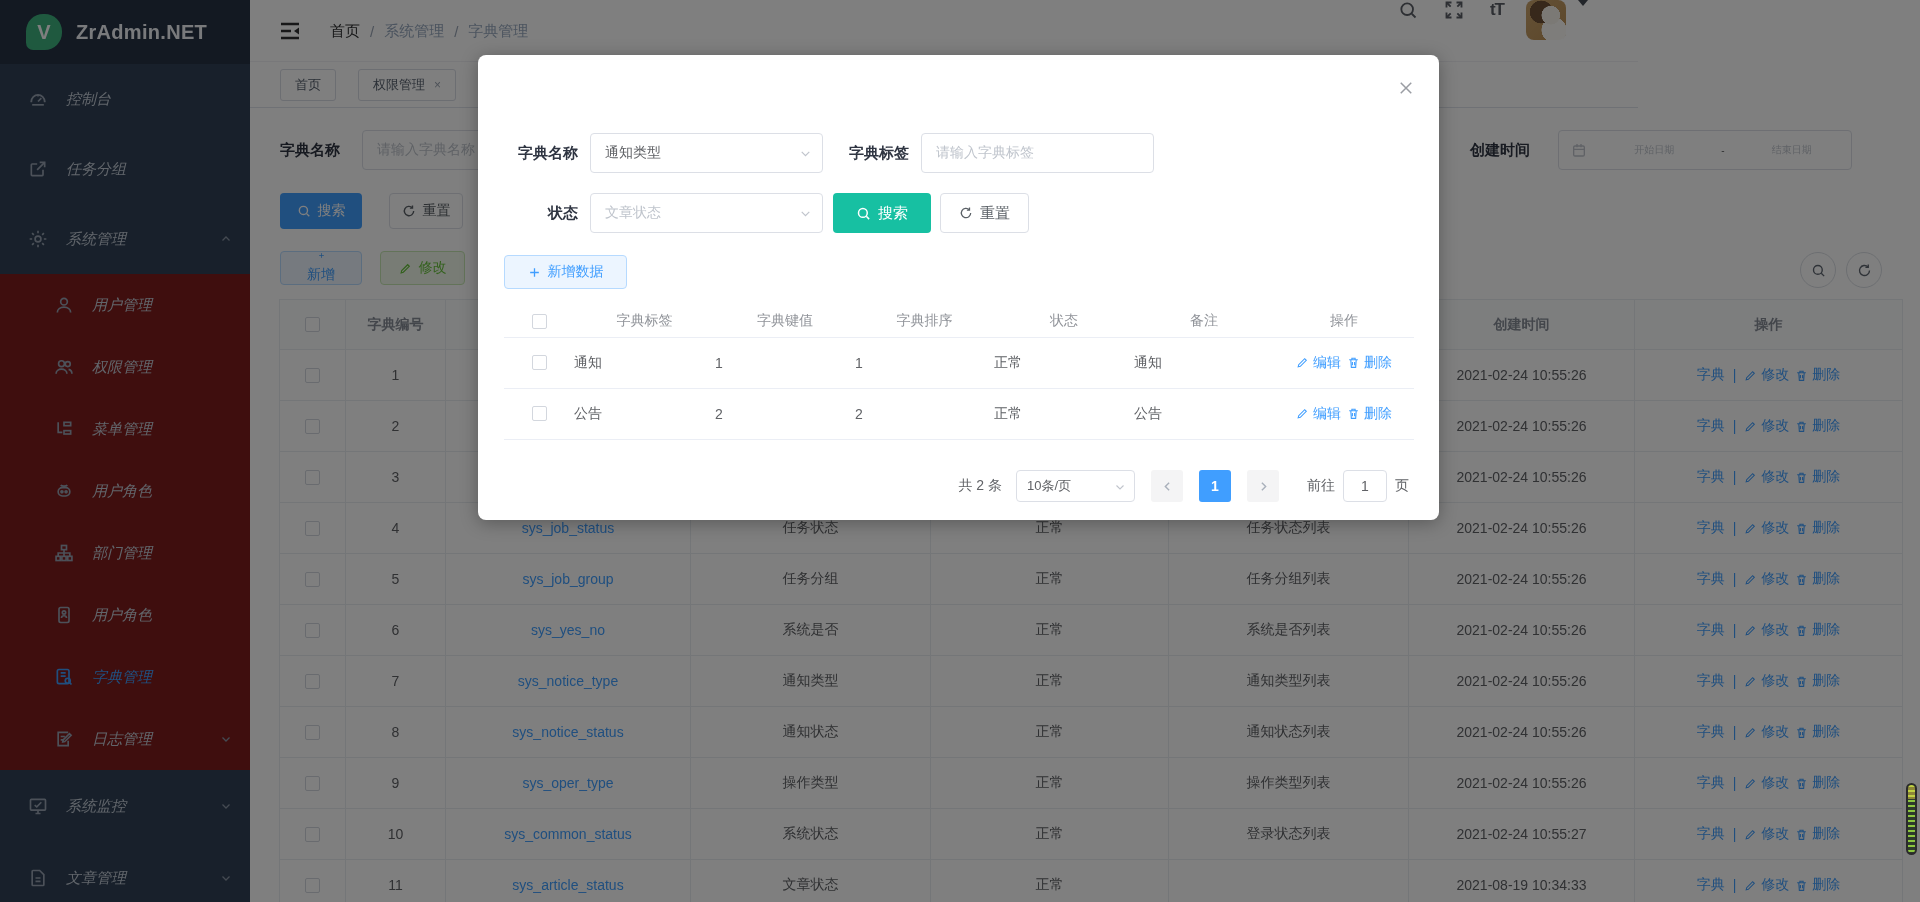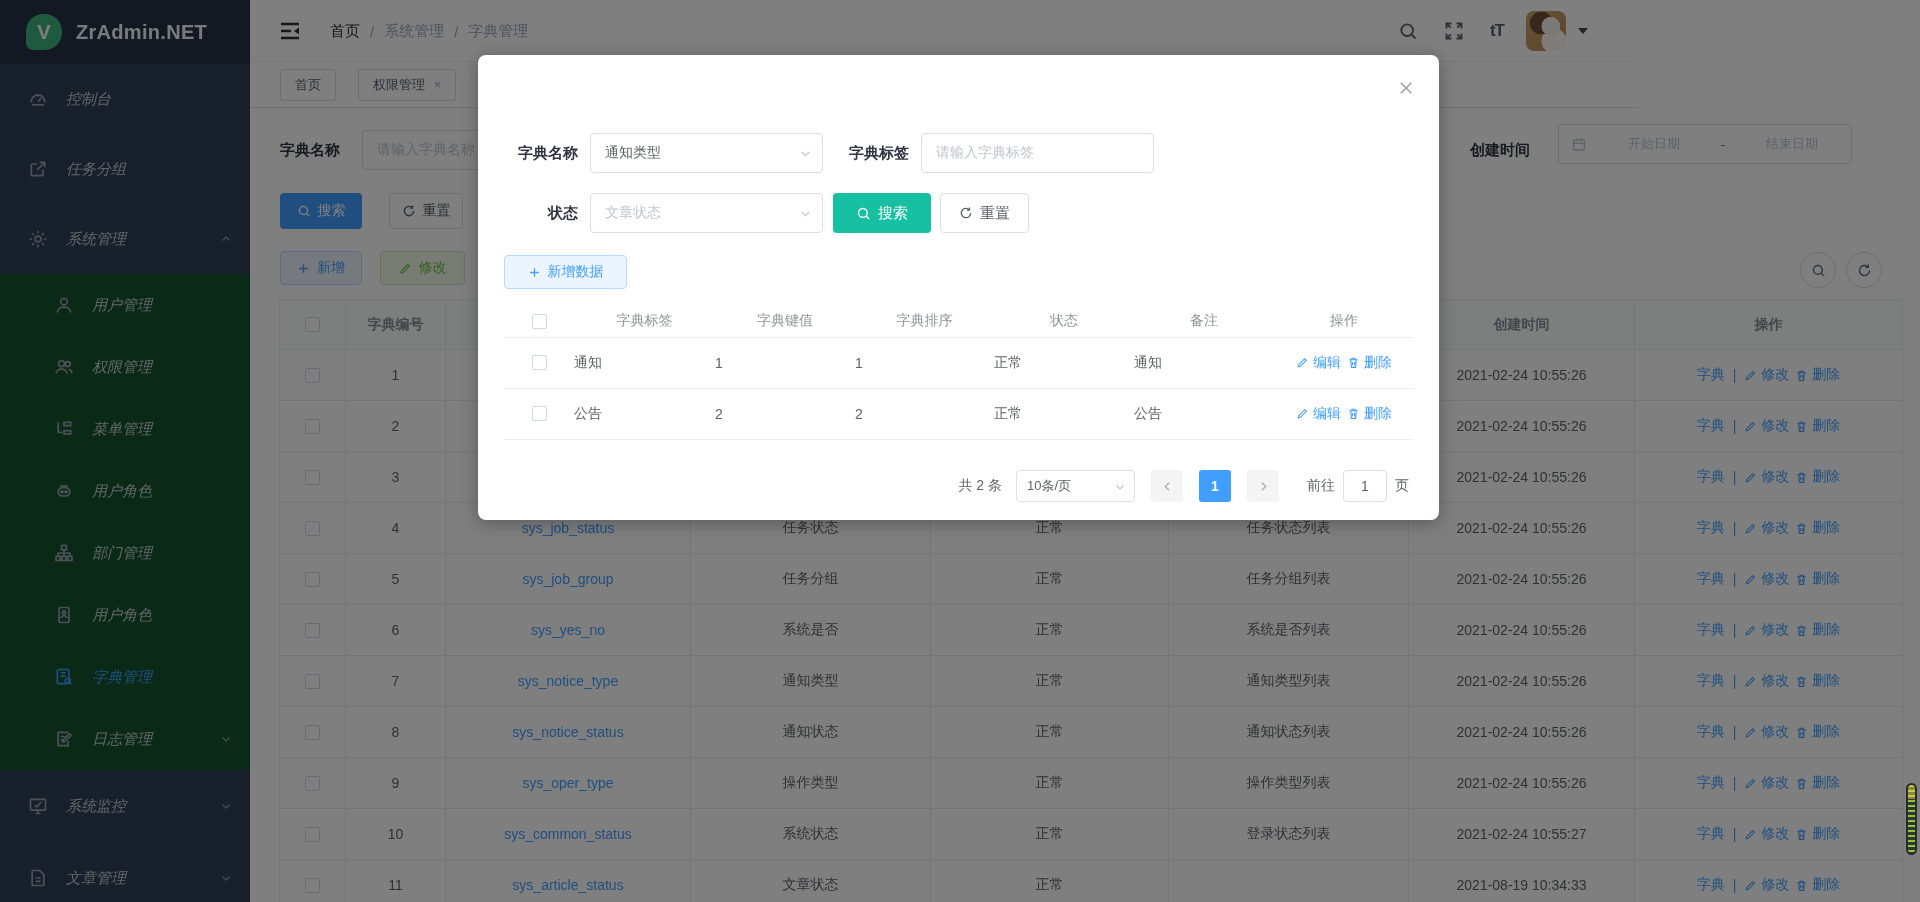--- a/index.html
+++ b/index.html
@@ -12,34 +12,34 @@
   .sidebar{position:absolute;left:0;top:0;width:250px;height:902px;background:#304156;z-index:1;}
   .logo-bar{height:64px;background:#263245;display:flex;align-items:center;padding-left:26px;gap:14px;}
   .logo-mark{width:36px;height:36px;background:#3eb37f;border-radius:48% 48% 48% 20%;color:#fff;
              display:flex;align-items:center;justify-content:center;font-size:20px;font-weight:700;}
   .logo-title{color:#f2f5f9;font-size:20px;font-weight:700;letter-spacing:.3px;}
   .menu-item{height:70px;display:flex;align-items:center;padding:0 18px 0 28px;color:#c3cbd6;
              font-size:15px;gap:18px;cursor:pointer;}
   .menu-item .mi{width:20px;height:20px;color:#98a3b3;flex:0 0 20px;}
   .menu-item .lbl{flex:1;font-style:italic;}
   .menu-item .chev{color:#8a95a5;}
-  .submenu{background:#14532d;}
+  .submenu{background:#7f1d1d;}
   .submenu .menu-item{height:62px;padding-left:54px;}
   .menu-item.active{color:#409eff;}
   .menu-item.active .mi{color:#409eff;}
 
   
   .main{position:absolute;left:250px;top:0;width:1388px;height:902px;background:#fff;}
   .navbar{position:absolute;left:0;top:0;width:100%;height:62px;background:#fff;border-bottom:1px solid #f0f1f4;}
   .hamburger{position:absolute;left:28px;top:19px;width:24px;height:24px;color:#303133;cursor:pointer;}
   .crumbs{position:absolute;left:80px;top:0;height:62px;display:flex;align-items:center;gap:10px;font-size:15px;}
   .crumb-home{color:#303133;}
   .crumb-sep{color:#9aa5b5;}
   .crumb-dim{color:#97a8be;}
-  .nav-right{position:absolute;right:50px;top:0;height:62px;display:flex;align-items:center;}
+  .nav-right{position:absolute;right:50px;top:0;height:62px;display:flex;align-items:flex-start;}
   .nav-ic{color:#5a5e66;margin-left:26px;cursor:pointer;}
   .font-ic{font-size:17px;font-weight:700;letter-spacing:-1px;color:#5a5e66;margin-left:26px;cursor:pointer;}
   .avatar{width:40px;height:40px;border-radius:8px;margin-left:22px;cursor:pointer;
           background:
             radial-gradient(circle at 62% 38%, #f7f3ea 0 26%, rgba(0,0,0,0) 27%),
             radial-gradient(circle at 38% 30%, #6e5136 0 30%, rgba(0,0,0,0) 31%),
             radial-gradient(circle at 70% 75%, #fdfbf6 0 30%, rgba(0,0,0,0) 31%),
             linear-gradient(135deg,#c9a36c,#b98e55);}
   .caret{width:0;height:0;border-left:5px solid transparent;border-right:5px solid transparent;
          border-top:6px solid #454b54;margin-left:12px;cursor:pointer;}
@@ -47,30 +47,30 @@
   .tabbar{position:absolute;left:0;top:62px;width:100%;height:46px;background:#fff;
           border-bottom:1px solid #dfe3ea;display:flex;align-items:center;padding-left:30px;gap:22px;}
   .tab{height:32px;border:1px solid #d8dce5;border-radius:3px;background:#fff;color:#57606e;
        font-size:13px;display:flex;align-items:center;gap:9px;padding:0 14px;cursor:pointer;}
   .tab .x{font-size:12px;color:#9aa3b0;}
 
   
   .flabel{position:absolute;height:40px;line-height:40px;font-size:15px;font-weight:700;color:#2f3542;}
   .finput{position:absolute;height:40px;border:1px solid #dcdfe6;border-radius:4px;background:#fff;
           display:flex;align-items:center;padding:0 14px;font-size:14px;color:#bfc4cc;}
-  .daterange{position:absolute;left:1308px;top:124px;width:294px;height:40px;border:1px solid #dcdfe6;
-             border-radius:4px;display:flex;align-items:center;padding:0 12px;font-size:13px;color:#bfc4cc;gap:20px;}
+  .daterange{position:absolute;left:1308px;top:130px;width:294px;height:40px;border:1px solid #dcdfe6;
+             border-radius:4px;display:flex;align-items:center;padding:0 12px;font-size:10px;color:#bfc4cc;gap:20px;}
   .daterange .cal{color:#c0c4cc;flex:0 0 16px;}
   .daterange .dp{flex:1;text-align:center;}
   .btn{display:flex;align-items:center;justify-content:center;gap:7px;border-radius:4px;font-size:14px;cursor:pointer;}
   .btn-primary{position:absolute;left:30px;top:193px;width:82px;height:36px;background:#409eff;color:#fff;}
   .btn-plain{position:absolute;left:139px;top:193px;width:74px;height:36px;background:#fff;
              border:1px solid #dcdfe6;color:#5a6066;}
   .btn-lblue{position:absolute;left:30px;top:251px;width:82px;height:34px;background:#ecf5ff;
-             border:1px solid #b6daff;color:#409eff;}
+             border:1px solid #b6daff;color:#409eff;flex-direction:column;}
   .btn-lgreen{position:absolute;left:130px;top:251px;width:85px;height:34px;background:#f0f9eb;
               border:1px solid #c6e7b2;color:#67c23a;}
   .circle-btn{position:absolute;top:252px;width:36px;height:36px;border:1px solid #d9dde3;border-radius:50%;
               background:#fff;color:#5f6670;display:flex;align-items:center;justify-content:center;cursor:pointer;}
 
   
   .bgtable{position:absolute;left:29px;top:299px;width:1623px;border-collapse:collapse;table-layout:fixed;
            background:#fff;font-size:14px;color:#606266;}
   .bgtable th,.bgtable td{border:1px solid #e9ecf1;text-align:center;padding:0;overflow:hidden;white-space:nowrap;}
   .bgtable thead th{height:50px;background:#fbfcfd;color:#868c96;font-weight:700;font-size:14px;}

